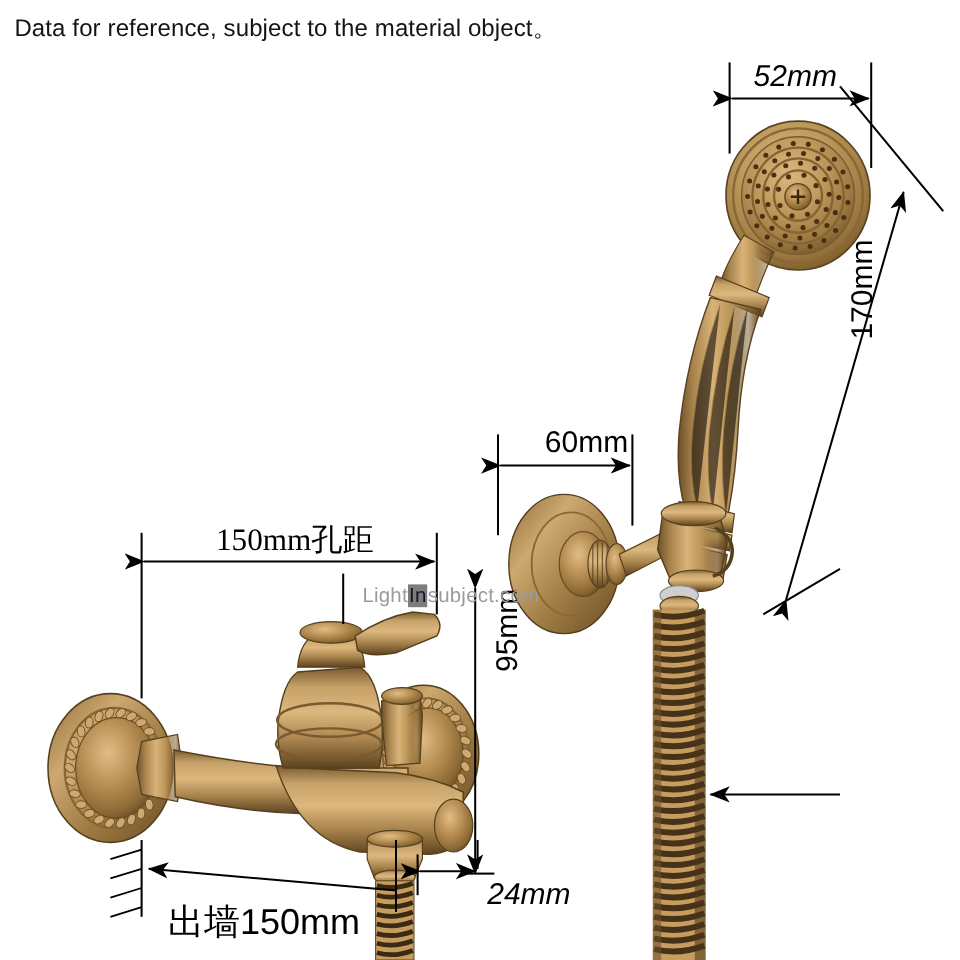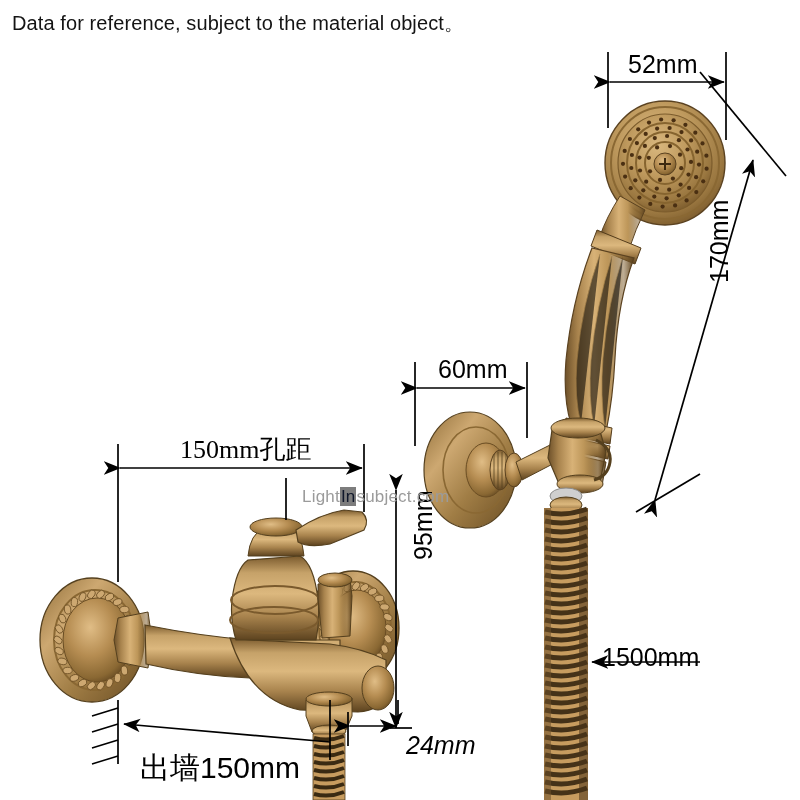--- a/index.html
+++ b/index.html
@@ -13,22 +13,22 @@
 
   .note{
     position:absolute;left:12px;top:10px;
     font-size:20px;letter-spacing:.1px;color:#141414;white-space:nowrap;
   }
 
   .dimlabel{
     position:absolute;font-size:25px;color:#000;white-space:nowrap;
     font-family:"Liberation Sans","DejaVu Sans",sans-serif;
   }
-  .dim-52{left:628px;top:50px;}
-  .dim-60{left:438px;top:355px;}
+  .dim-52{left:628px;top:50px;font-style:italic;}
+  .dim-60{left:454px;top:355px;}
   .dim-150hole{left:180px;top:432px;font-size:26px;font-family:Liberation Serif, serif;}
   .dim-95{left:409px;top:560px;transform:rotate(-90deg);transform-origin:left top;}
   .dim-24{left:406px;top:731px;font-style:italic;}
   .dim-1500{left:602px;top:643px;}
   .dim-170{left:705px;top:283px;transform:rotate(-90deg);transform-origin:left top;}
   .dim-wall150{left:140px;top:748px;font-size:30px;}
 
   .watermark{
     position:absolute;left:302px;top:487px;
     font-size:17px;color:#9b9b9b;white-space:nowrap;letter-spacing:.2px;
@@ -379,18 +379,17 @@
       <path d="M330,700 L330,760"></path>
     </g>
   </svg>
 
   <div class="dimlabel dim-52">52mm</div>
   <div class="dimlabel dim-170">170mm</div>
   <div class="dimlabel dim-60">60mm</div>
   <div class="dimlabel dim-150hole">150mm孔距</div>
   <div class="dimlabel dim-95">95mm</div>
   <div class="dimlabel dim-24">24mm</div>
-  <div class="dimlabel dim-1500">1500mm</div>
   <div class="dimlabel dim-wall150">出墙150mm</div>
 
   <div class="watermark"><span>Light</span><span class="hl">In</span><span>subject.com</span></div>
 
 </div>
 
 </body></html>

